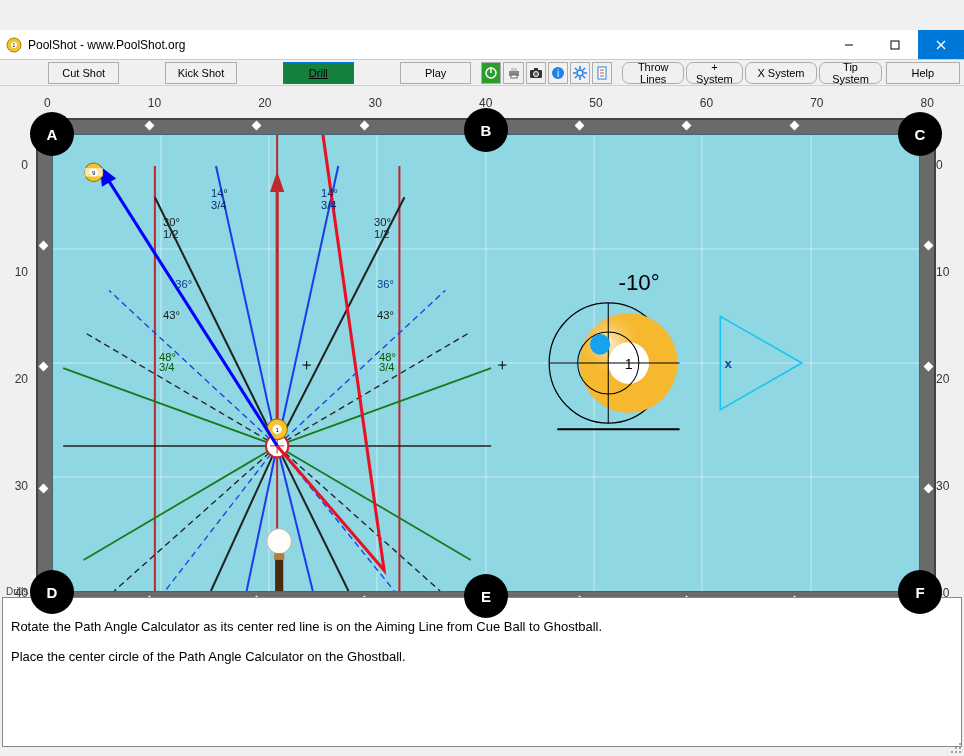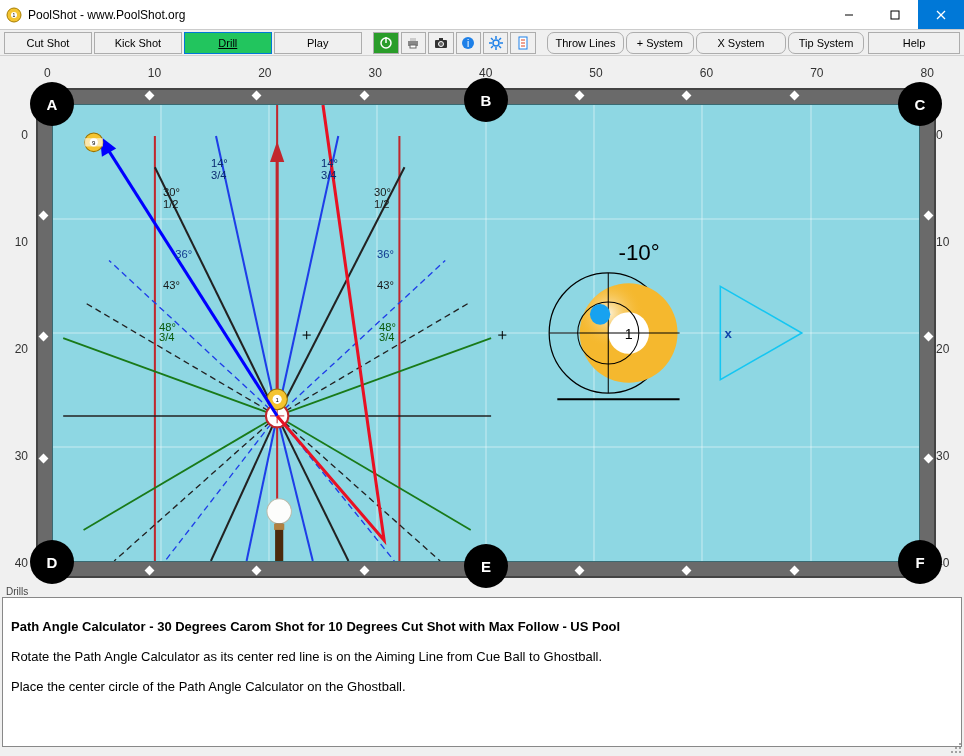--- a/index.html
+++ b/index.html
@@ -1,30 +1,30 @@
 <!DOCTYPE html>
 <html><head>
 <meta charset="utf-8">
 <style>
 * { box-sizing: border-box; margin: 0; padding: 0; font-family: "Segoe UI", Tahoma, sans-serif; }
 body { background: #f0f0f0; width: 964px; height: 756px; overflow: hidden; }
 
-.titlebar { background: #fff; height: 30px; display: flex; align-items: center; padding: 0 0 0 6px; border-bottom: 1px solid #ccc; }
+.titlebar { background: #fff; height: 30px; display: flex; align-items: center; padding: 0 0 0 6px; border-bottom: 1px solid #ccc; margin-top: 30px; }
 .titlebar .icon { width: 16px; height: 16px; margin-right: 6px; }
 .titlebar .title { font-size: 12px; color: #000; flex: 1; }
 .winbtns { display: flex; height: 100%; }
 .winbtn { width: 46px; display: flex; align-items: center; justify-content: center; cursor: pointer; }
 .winbtn.close { background: #0078d7; color: #fff; width: 46px; }
 .winbtn svg { width: 10px; height: 10px; }
 
 .toolbar { background: #f0f0f0; height: 26px; display: flex; align-items: center; padding: 2px 4px; gap: 2px; border-bottom: 1px solid #d0d0d0; }
 .tbtn { height: 22px; font-size: 11px; background: #f0f0f0; border: 1px solid #adadad; padding: 0 6px; cursor: pointer; display: flex; align-items: center; justify-content: center; }
-.tbtn.wide { width: 90px; }
+.tbtn.wide { width: 90px; margin-left: 44px; }
 .tbtn.w80 { width: 78px; border-radius: 7px; }
-.tbtn.active { background: #22c55e; border-color: #0078d7; text-decoration: underline; }
+.tbtn.active { background: #15803d; border-color: #0078d7; text-decoration: underline; }
 .ticon { width: 26px; height: 22px; border: 1px solid #adadad; display: flex; align-items: center; justify-content: center; cursor: pointer; }
 .ticon svg { width: 14px; height: 14px; }
 .ticon.green { background: #2a9d2a; }
 .spacer { flex: 1; }
 
 .stage { width: 964px; height: 530px; position: relative; background: #f0f0f0; padding-top: 4px; }
 
 .xlabels { position: absolute; left: 44px; right: 30px; top: 10px; display: flex; justify-content: space-between; font-size: 12px; color: #333; }
 .ylabels-left { position: absolute; left: 4px; top: 72px; bottom: 16px; display: flex; flex-direction: column; justify-content: space-between; font-size: 12px; color: #333; width: 24px; text-align: right; }
 .ylabels-right { position: absolute; right: 4px; top: 72px; bottom: 16px; display: flex; flex-direction: column; justify-content: space-between; font-size: 12px; color: #333; width: 24px; text-align: left; }
@@ -346,21 +346,20 @@
       <div class="diamond" style="right:2px;top:25%"></div>
         <div class="diamond" style="right:2px;top:50%"></div>
         <div class="diamond" style="right:2px;top:75%"></div>
     </div>
   </div>
 </div>
 
 <div class="drillpanel">
   <div class="paneltab">Drills</div>
   <div class="textbox">
-    <div class="heading">Path Angle Calculator - 30 Degrees Carom Shot for 10 Degrees Cut Shot with Max Follow - US Pool</div>
     <div>Rotate the Path Angle Calculator as its center red line is on the Aiming Line from Cue Ball to Ghostball.</div>
     <div>Place the center circle of the Path Angle Calculator on the Ghostball.</div>
   </div>
 </div>
 <svg class="resize-grip" viewBox="0 0 12 12">
     <g fill="#888">
       <circle cx="10" cy="10" r="1"></circle>
       <circle cx="10" cy="6" r="1"></circle>
       <circle cx="6" cy="10" r="1"></circle>
       <circle cx="10" cy="2" r="1"></circle>

